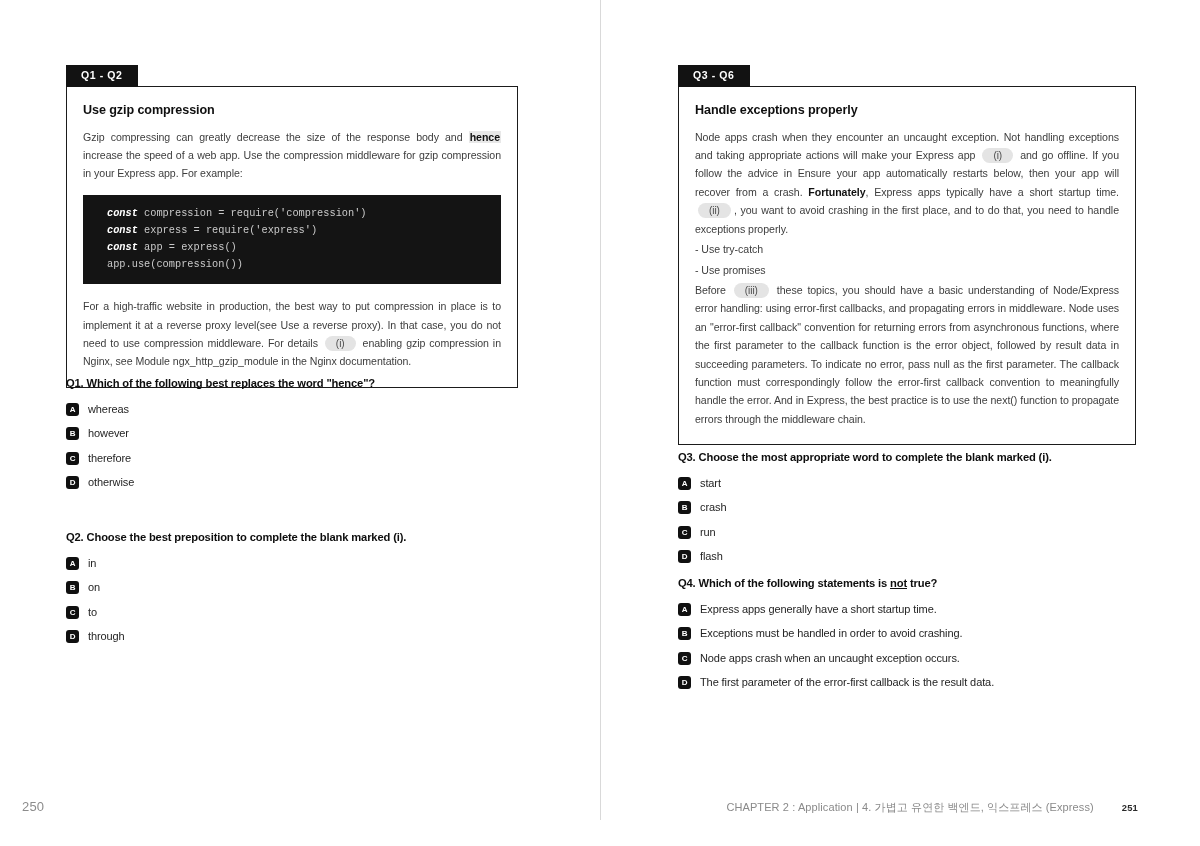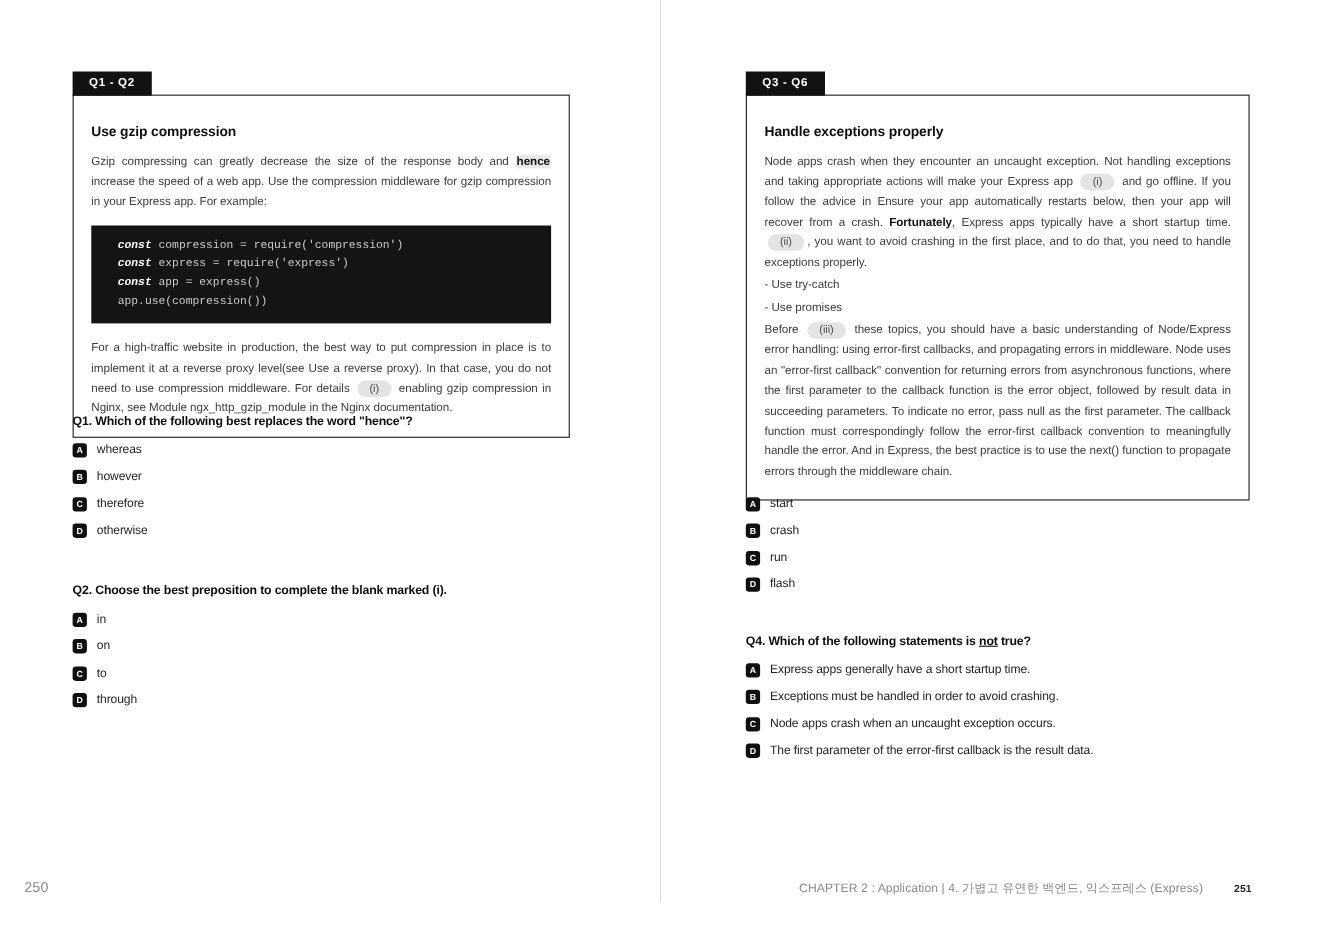--- a/index.html
+++ b/index.html
@@ -49,21 +49,21 @@
   .card-body {
     border: 1.6px solid #1b1b1b;
     background: #ffffff;
     padding: 14px 16px 16px 16px;
     position: relative;
   }
   .card-title {
     font-size: 12.6px;
     font-weight: 700;
     color: #0f0f0f;
-    margin: 12px 0 11px 0;
+    margin: 2px 0 11px 0;
     letter-spacing: -.1px;
   }
   .para {
     font-size: 10.6px;
     line-height: 1.74;
     color: #3d3d3d;
     text-align: justify;
     margin: 0 0 0 0;
     letter-spacing: -.05px;
   }
@@ -246,20 +246,21 @@
         <p class="para"><span>Node apps crash when they encounter an uncaught exception. Not handling exceptions and taking appropriate actions will make your Express app </span><span class="blank">(i)</span><span> and go offline. If you follow the advice in Ensure your app automatically restarts below, then your app will recover from a crash. </span><b class="plain">Fortunately</b><span>, Express apps typically have a short startup time. </span><span class="blank">(ii)</span><span>, you want to avoid crashing in the first place, and to do that, you need to handle exceptions properly.</span></p>
 
         <p class="para tight">- Use try-catch</p>
         <p class="para tight">- Use promises</p>
 
         <p class="para"><span>Before </span><span class="blank">(iii)</span><span> these topics, you should have a basic understanding of Node/Express error handling: using error-first callbacks, and propagating errors in middleware. Node uses an "error-first callback" convention for returning errors from asynchronous functions, where the first parameter to the callback function is the error object, followed by result data in succeeding parameters. To indicate no error, pass null as the first parameter. The callback function must correspondingly follow the error-first callback convention to meaningfully handle the error. And in Express, the best practice is to use the next() function to propagate errors through the middleware chain.</span></p>
       </div>
     </div>
 
     <div class="qblock" style="left:78px; top:451px; width:458px;">
+      <div class="qtext">Q3. Choose the most appropriate word to complete the blank marked (i).</div>
       <div class="opt">
         <span class="badge">A</span>
         <span class="opt-label">start</span>
       </div>
       <div class="opt">
         <span class="badge">B</span>
         <span class="opt-label">crash</span>
       </div>
       <div class="opt">
         <span class="badge">C</span>

